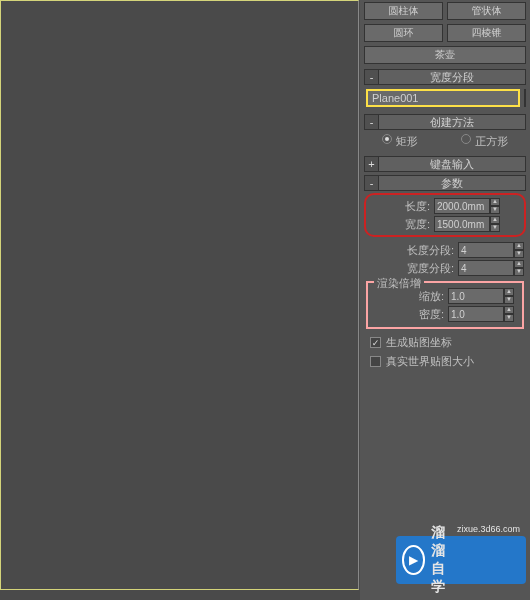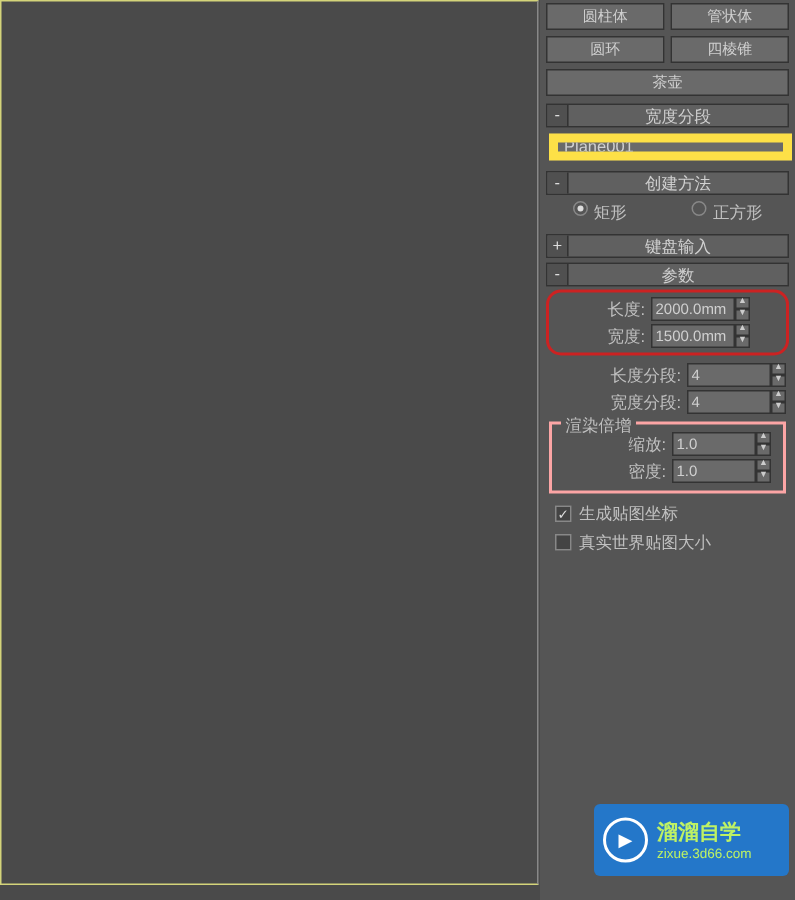--- a/index.html
+++ b/index.html
@@ -6,41 +6,41 @@
   body { background: #4a4a4a; width: 530px; height: 600px; overflow: hidden; position: relative; }
   .viewport { position: absolute; left: 0; top: 0; width: 359px; height: 590px; background: #4a4a4a; border: 1px solid #d4d47a; border-right: 1px solid #888; }
   .panel { position: absolute; left: 360px; top: 0; width: 170px; height: 600px; background: #555555; color: #c0c0c0; font-size: 11px; }
   .btn-row { display: flex; gap: 4px; padding: 2px 4px; }
   .prim-btn { flex: 1; background: #6a6a6a; border: 1px solid #333; color: #d0d0d0; font-size: 10px; text-align: center; padding: 1px 0; cursor: pointer; }
   .prim-btn.active { background: #5a8fd8; color: #fff; }
   .rollout-head { display: flex; align-items: center; background: #606060; border: 1px solid #333; margin: 3px 4px 0 4px; height: 16px; }
   .rollout-toggle { width: 14px; text-align: center; color: #ddd; font-size: 11px; cursor: pointer; background: #505050; border-right: 1px solid #333; height: 100%; line-height: 14px; }
   .rollout-title { flex: 1; text-align: center; color: #d0d0d0; }
   .name-row { display: flex; gap: 4px; padding: 4px 6px; align-items: center; }
-  .name-input { flex: 1; background: #6a6a6a; border: 6px solid #fde047; color: #d0d0d0; font-size: 11px; padding: 2px 4px; height: 18px; }
+  .name-input { flex: 1; background: #6a6a6a; border: 2px solid #fde047; color: #d0d0d0; font-size: 11px; padding: 2px 4px; height: 18px; }
   .color-swatch { width: 20px; height: 18px; background: #f5c46a; border: 1px solid #333; cursor: pointer; }
   .radio-row { display: flex; justify-content: space-around; padding: 4px 0; }
   .radio-item { display: flex; align-items: flex-start; gap: 4px; color: #c0c0c0; }
   .radio { width: 10px; height: 10px; border: 1px solid #888; border-radius: 50%; background: #555; display: inline-flex; align-items: center; justify-content: center; }
   .radio.checked::after { content: ""; width: 4px; height: 4px; border-radius: 50%; background: #ddd; }
   .param-row { display: flex; align-items: center; justify-content: flex-end; gap: 2px; padding: 1px 6px 1px 0; }
   .param-label { color: #c0c0c0; font-size: 11px; padding-right: 2px; }
   .spinner-wrap { display: flex; }
   .spinner-input { width: 56px; background: #6a6a6a; border: 1px solid #333; color: #d0d0d0; font-size: 10px; padding: 1px 2px; height: 16px; }
   .spinner-btns { display: flex; flex-direction: column; }
   .spin { width: 10px; height: 8px; background: #6a6a6a; border: 1px solid #333; font-size: 6px; line-height: 5px; text-align: center; color: #ccc; cursor: pointer; }
   .highlight-box { border: 2px solid #cc2222; border-radius: 10px; padding: 2px 18px 2px 0; margin: 2px 4px 4px 4px; }
   .fieldset { border: 2px solid #fca5a5; margin: 4px 6px; padding: 4px 2px 4px 0; position: relative; }
   .fieldset-legend { position: absolute; top: -7px; left: 6px; background: #555; padding: 0 3px; color: #c0c0c0; font-size: 11px; }
   .check-row { display: flex; align-items: center; gap: 5px; padding: 2px 10px; color: #c0c0c0; }
   .checkbox { width: 11px; height: 11px; border: 1px solid #888; background: #444; display: inline-flex; align-items: center; justify-content: center; font-size: 9px; color: #ddd; }
   .total-row { padding: 3px 0 3px 34px; color: #c0c0c0; }
   .watermark { position: absolute; right: 4px; bottom: 16px; width: 130px; height: 48px; background: #2477c9; border-radius: 4px; display: flex; align-items: center; gap: 6px; padding: 0 6px; }
   .wm-icon { width: 30px; height: 30px; border: 2px solid #fff; border-radius: 50%; display: flex; align-items: center; justify-content: center; color: #fff; font-size: 12px; }
-  .wm-text { color: #bef264; display: flex; flex-direction: column; }
+  .wm-text { color: #e5e5e5; display: flex; }
   .wm-big { font-size: 14px; font-weight: bold; }
   .wm-small { font-size: 9px; }
 </style>
 </head>
 <body>
 
 <div class="viewport"></div>
 
 <div class="panel">
 

